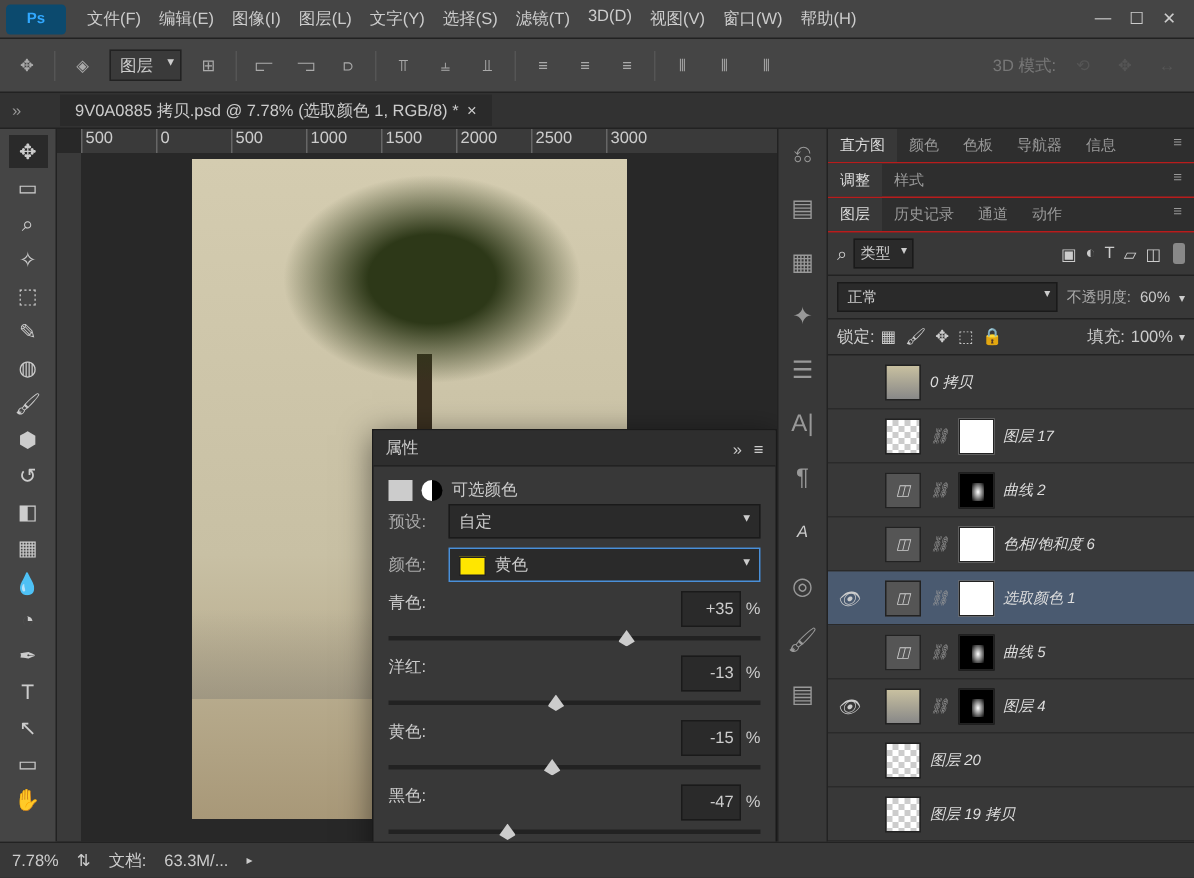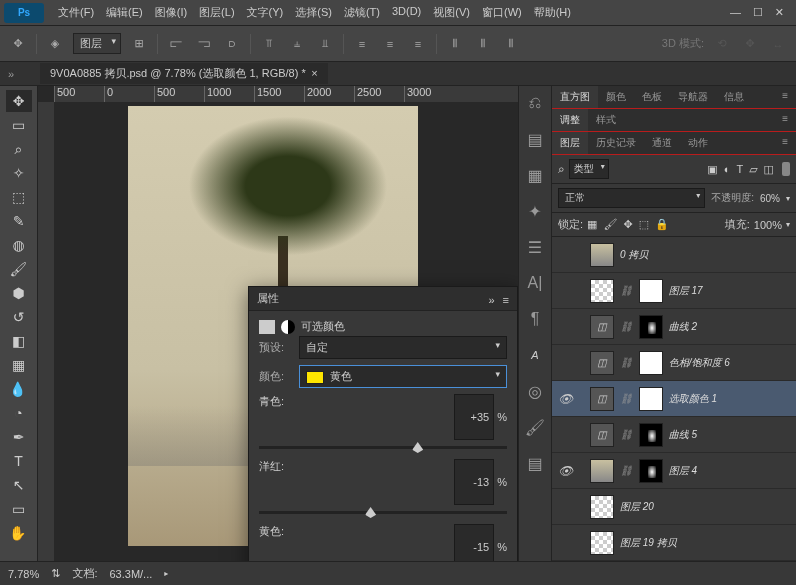--- a/index.html
+++ b/index.html
@@ -36,21 +36,21 @@
 .adjust-icon { width: 16px; height: 14px; background: #ccc; }
 .adjust-icon2 { width: 14px; height: 14px; border-radius: 50%; background: linear-gradient(90deg, #fff 50%, #000 50%); }
 .form-row { display: flex; align-items: center; margin-bottom: 6px; gap: 6px; }
 .form-label { color: #aaa; width: 34px; }
 .select-wide { flex: 1; background: #2a2a2a; border: 1px solid #1a1a1a; padding: 3px 6px; position: relative; }
 .select-wide.hl { border: 1px solid #4a90d9; }
 .select-wide::after { content: "▾"; position: absolute; right: 6px; top: 3px; font-size: 9px; }
 .swatch { width: 18px; height: 13px; background: #ffe600; border: 1px solid #222; display: inline-block; margin-right: 6px; vertical-align: middle; }
 .slider-row { margin-bottom: 4px; }
 .slider-lbl { display: flex; justify-content: space-between; color: #aaa; margin-bottom: 2px; }
-.slider-val { background: #2a2a2a; border: 1px solid #1a1a1a; width: 40px; padding: 16px 4px; text-align: right; color: #ccc; }
+.slider-val { background: #2a2a2a; border: 1px solid #1a1a1a; width: 40px; padding: 5px 4px; text-align: right; color: #ccc; }
 .slider-track { height: 3px; background: #222; position: relative; margin: 6px 0 10px 0; }
 .slider-thumb { position: absolute; top: -4px; width: 11px; height: 11px; background: #ccc; clip-path: polygon(50% 0, 100% 70%, 50% 100%, 0 70%); transform: translateX(-50%); }
 .radio-row { display: flex; justify-content: center; gap: 20px; margin-top: 8px; }
 .radio-opt { display: flex; align-items: center; gap: 4px; }
 .radio { width: 11px; height: 11px; border-radius: 50%; border: 1px solid #888; display: inline-flex; align-items: center; justify-content: center; }
 .radio.on::after { content: ""; width: 5px; height: 5px; background: #ccc; border-radius: 50%; }
 .midcol { width: 34px; background: #383838; display: flex; flex-direction: column; align-items: center; padding-top: 6px; gap: 14px; border-left: 1px solid #222; border-right: 1px solid #222; }
 .midcol .ic { width: 22px; height: 22px; display: flex; align-items: center; justify-content: center; color: #999; font-size: 16px; }
 .rightpanel { width: 244px; background: #383838; display: flex; flex-direction: column; }
 .panel-tabs { display: flex; background: #2e2e2e; border-bottom: 1px solid #b91c1c; }

